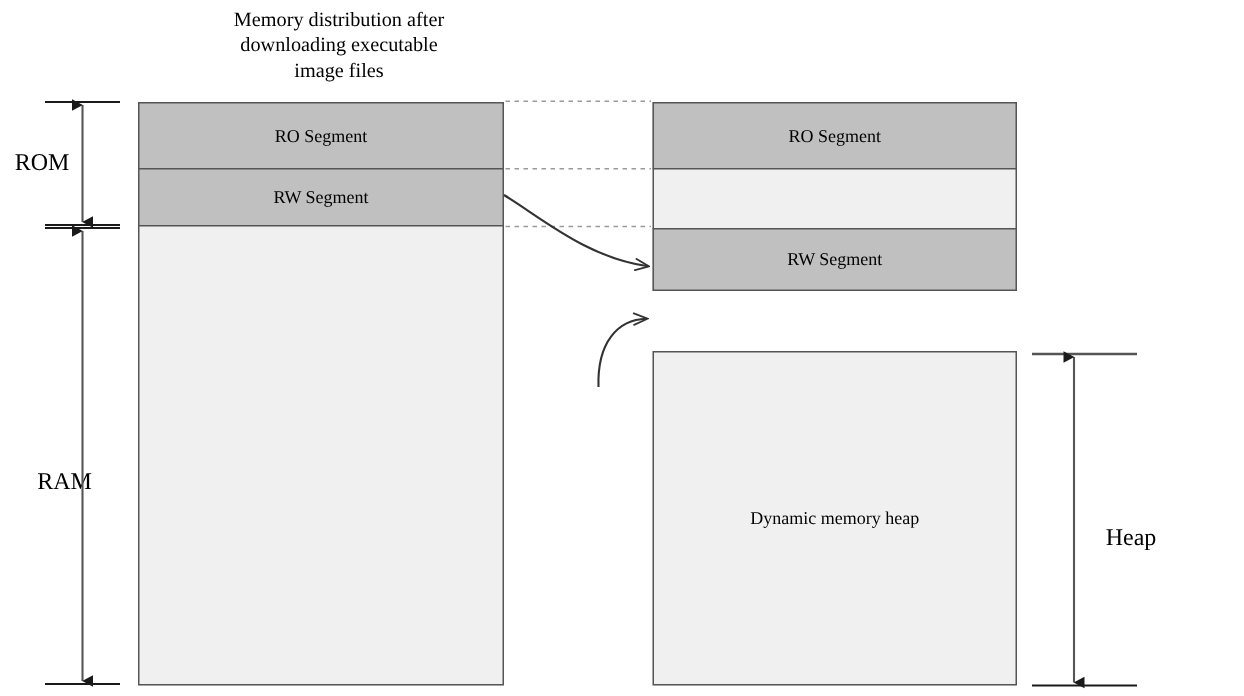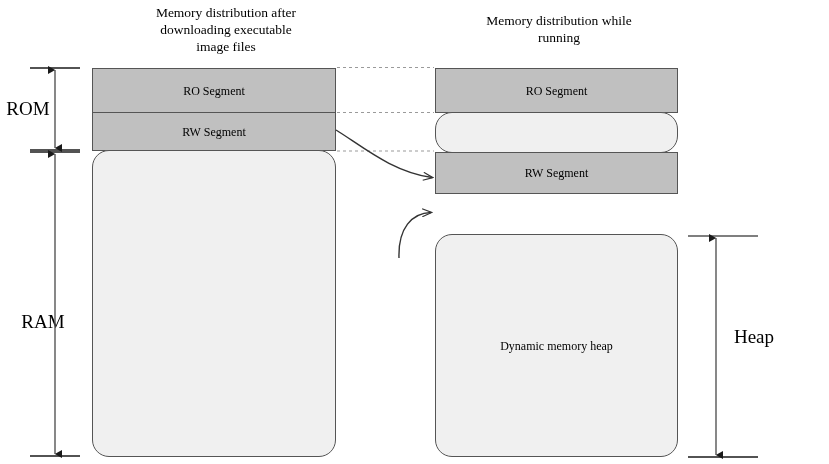--- a/index.html
+++ b/index.html
@@ -27,36 +27,36 @@
   }
   #title-left  { left: 110px; top: 4px;  width: 232px; }
   #title-right { left: 452px; top: 12px; width: 214px; }
 
   .memblock {
     position: absolute;
     box-sizing: border-box;
     border: 1.4px solid #555;
   }
   .seg-gray  { background: #c0c0c0; }
-  .seg-light { background: #f0f0f0; border-radius: 17px; }
+  .seg-light { background: #f0f0f0; }
 
   .seg-label {
     position: absolute;
     width: 100%;
     text-align: center;
     font-size: 12px;
     color: #000;
     top: 50%;
     transform: translateY(-50%);
     left: 0;
   }
 
   .axis-label {
     position: absolute;
-    font-size: 19px;
+    font-size: 16px;
     line-height: 16px;
     text-align: center;
     color: #000;
     white-space: pre-line;
   }
 
   svg.overlay {
     position: absolute;
     left: 0; top: 0;
     width: 829px;
@@ -66,22 +66,20 @@
 </style>
 </head>
 <body>
 
 <div id="canvas">
 
   <div class="title" id="title-left">Memory distribution after
 downloading executable
 image files</div>
 
-  <div class="title" id="title-right">Memory distribution while
-running</div>
 
   <div class="memblock seg-gray" style="left:92px; top:68px; width:244px; height:45px;">
     <span class="seg-label">RO Segment</span>
   </div>
 
   <div class="memblock seg-gray" style="left:92px; top:112px; width:244px; height:39px;">
     <span class="seg-label">RW Segment</span>
   </div>
 
   <div class="memblock seg-light" style="left:92px; top:150px; width:244px; height:307px;">
@@ -103,21 +101,21 @@
 
   <div class="memblock seg-light" style="left:435px; top:234px; width:243px; height:223px;">
     <span class="seg-label">Dynamic memory heap</span>
   </div>
 
   <div class="axis-label" id="label-rom" style="left:2px; top:101px; width:52px;">ROM</div>
 
   <div class="axis-label" id="label-ram" style="left:17px; top:314px; width:52px;">RAM</div>
 
 
-  <div class="axis-label" id="label-heap" style="left:726px; top:329px; width:56px;font-family:Liberation Serif, serif;">Heap</div>
+  <div class="axis-label" id="label-heap" style="left:726px; top:351px; width:56px;font-family:Liberation Serif, serif;">Heap</div>
 
   <svg class="overlay" viewBox="0 0 829 464" xmlns="http://www.w3.org/2000/svg">
     <defs>
       <marker id="arrowDown" markerWidth="9" markerHeight="9" refX="4.5" refY="7.6" orient="auto" markerUnits="userSpaceOnUse">
         <path d="M0.6,0.6 L4.5,7.8 L8.4,0.6 Z" fill="#1a1a1a"></path>
       </marker>
       <marker id="arrowUp" markerWidth="9" markerHeight="9" refX="4.5" refY="1.4" orient="auto" markerUnits="userSpaceOnUse">
         <path d="M0.6,8.4 L4.5,1.2 L8.4,8.4 Z" fill="#1a1a1a"></path>
       </marker>
       <marker id="arrowHeadOpen" markerWidth="11" markerHeight="9" refX="9.4" refY="4.5" orient="auto" markerUnits="userSpaceOnUse">

